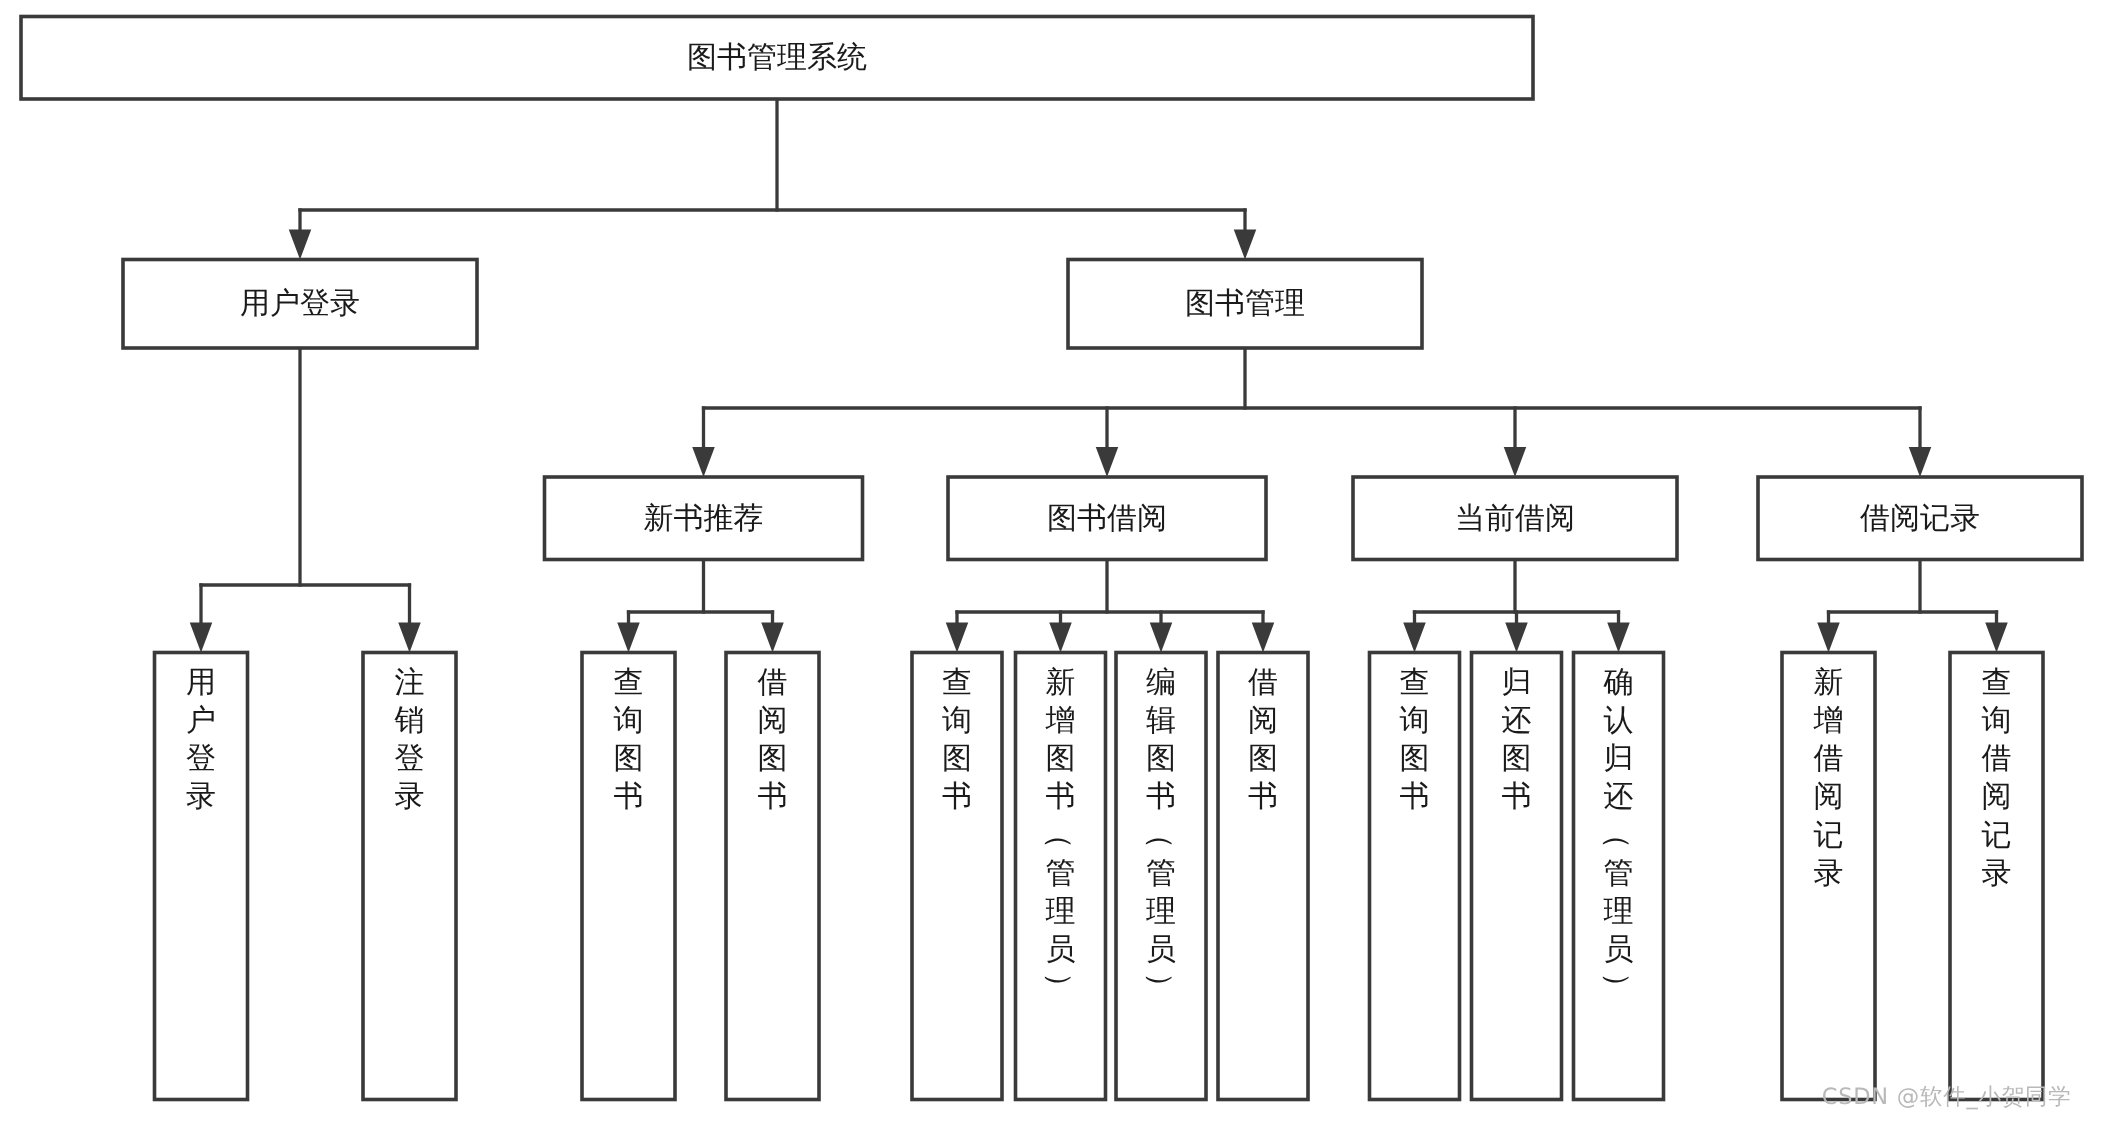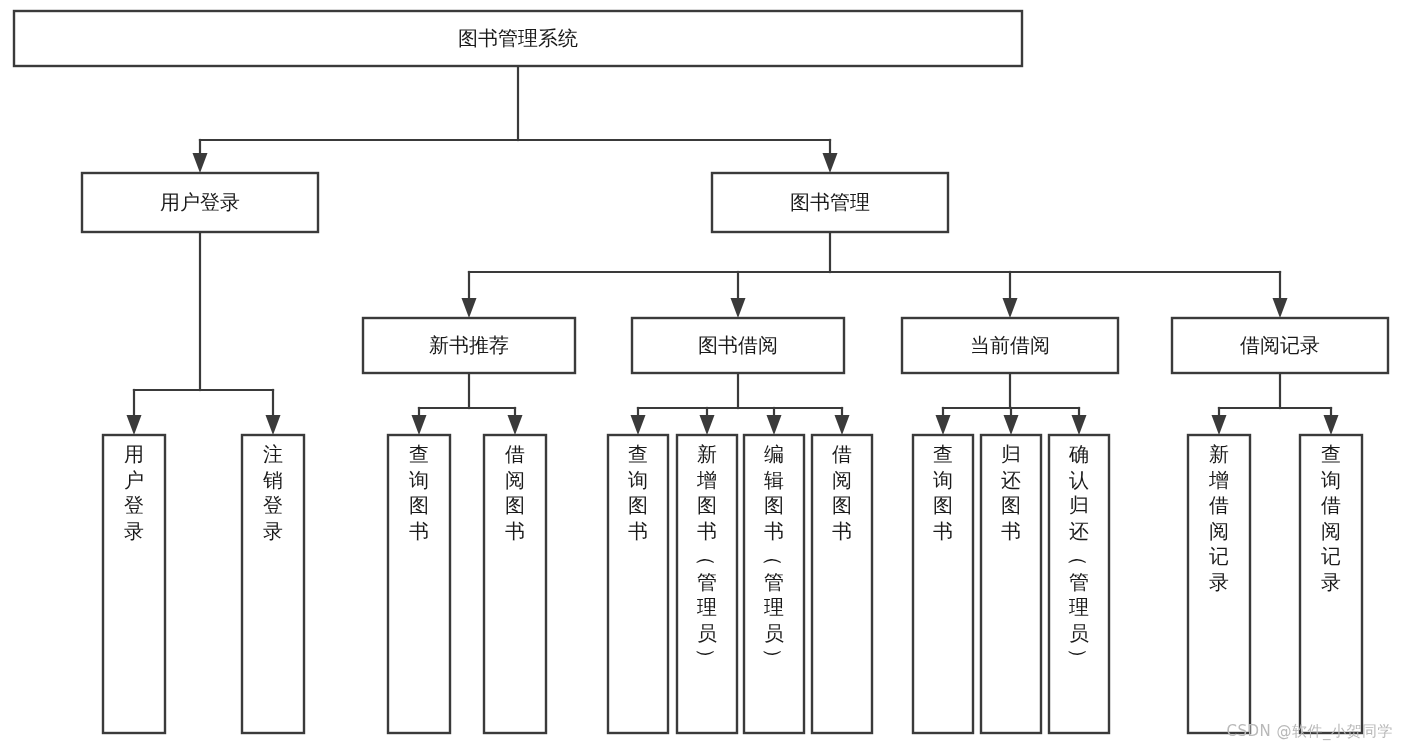--- a/index.html
+++ b/index.html
@@ -49,21 +49,21 @@
     dominant-baseline: middle;
   }
   .node-label-v {
     fill: #1a1a1a;
     font-family: "DejaVu Sans", "Liberation Sans", sans-serif;
     font-size: 20px;
     text-anchor: middle;
   }
   .watermark {
     position: absolute;
-    right: 12px;
+    right: 24px;
     bottom: 6px;
     color: #b9b9b9;
     font-size: 15px;
     font-family: "DejaVu Sans", "Liberation Sans", sans-serif;
     letter-spacing: 0.5px;
     white-space: nowrap;
     pointer-events: none;
   }
 </style>
 </head>

